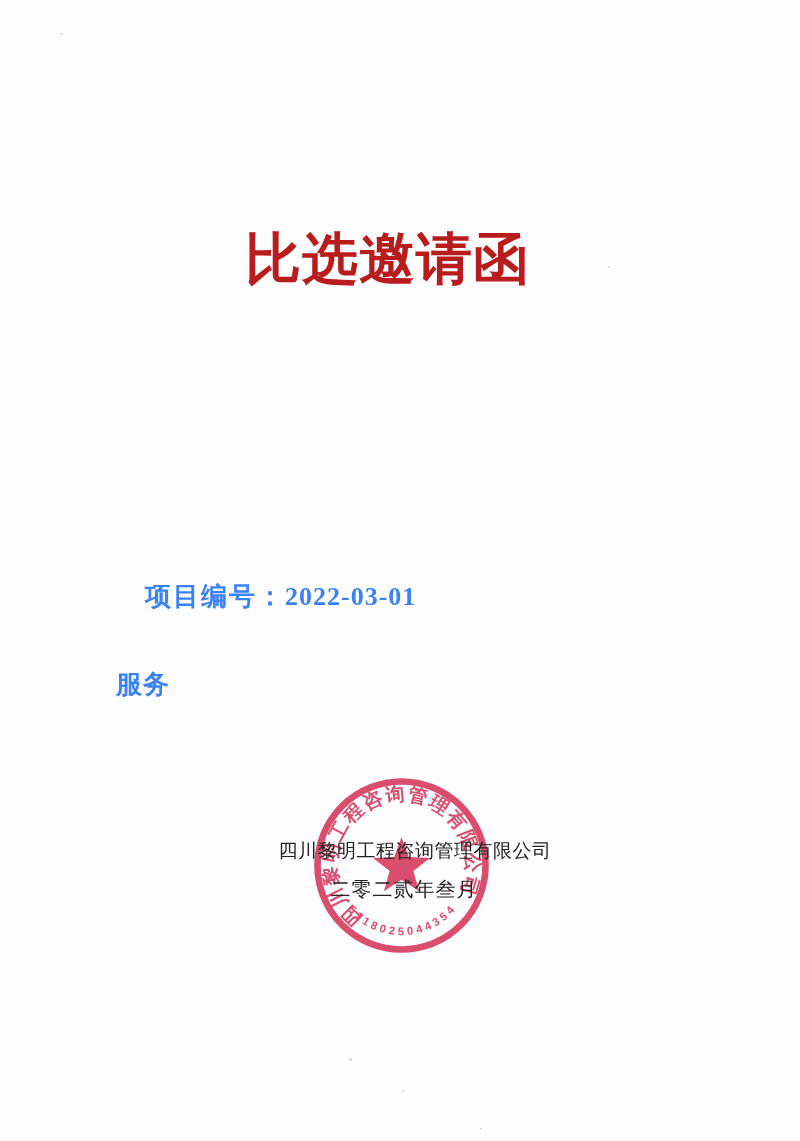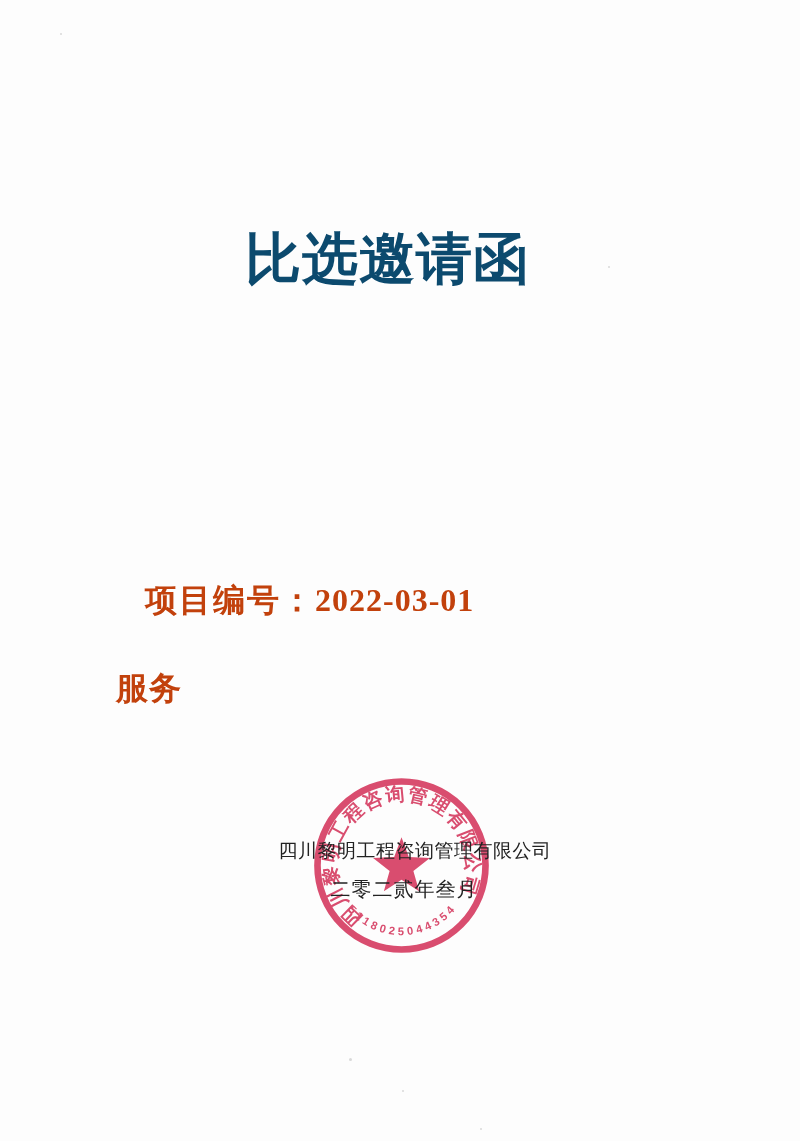--- a/index.html
+++ b/index.html
@@ -34,29 +34,29 @@
   .scan-artifacts i:nth-child(5){ left:480px; top:1128px; width:2px; height:2px; }
 
   .doc-title {
     position: absolute;
     left: 0; right: 25px; top: 222px;
     text-align: center;
     font-family: "Liberation Sans", sans-serif;
     font-size: 56px;
     font-weight: 700;
     letter-spacing: 1px;
-    color: #0c4a6e;
+    color: #b91c1c;
   }
 
   .body-line {
     position: absolute;
     font-family: "Liberation Serif", serif;
-    font-size: 32px;
+    font-size: 26px;
     font-weight: 600;
-    color: #c2410c;
+    color: #3b82f6;
     white-space: nowrap;
     letter-spacing: 1px;
   }
   .line-project-number { left: 145px; top: 579px; }
   .line-project-name   { left: 145px; top: 621px; }
   .line-project-wrap   { left: 116px; top: 667px; }
   .body-line .label { letter-spacing: 2px; }
 
   .sig-company {
     position: absolute;

